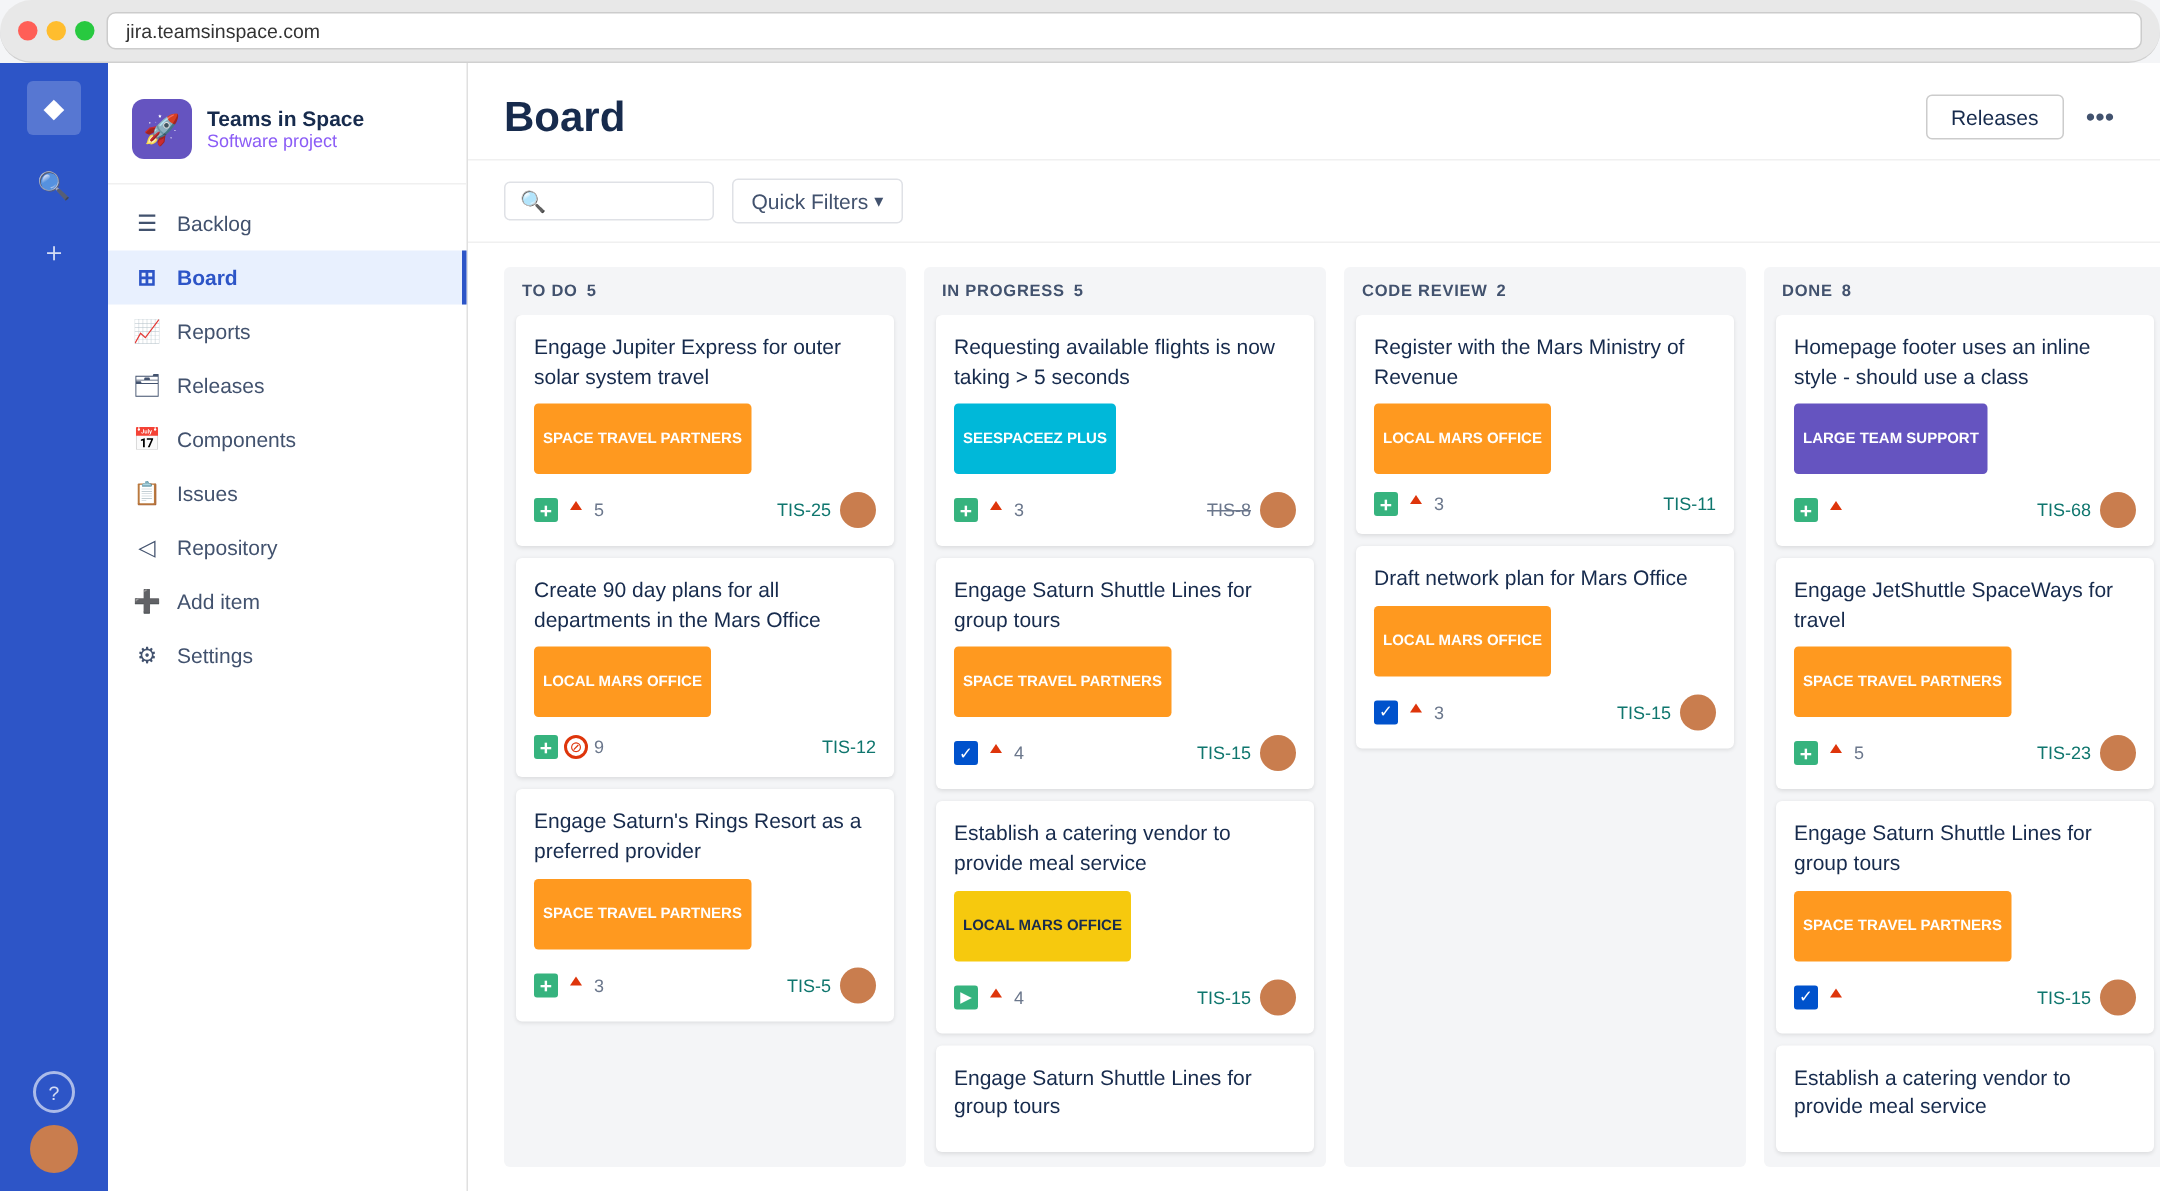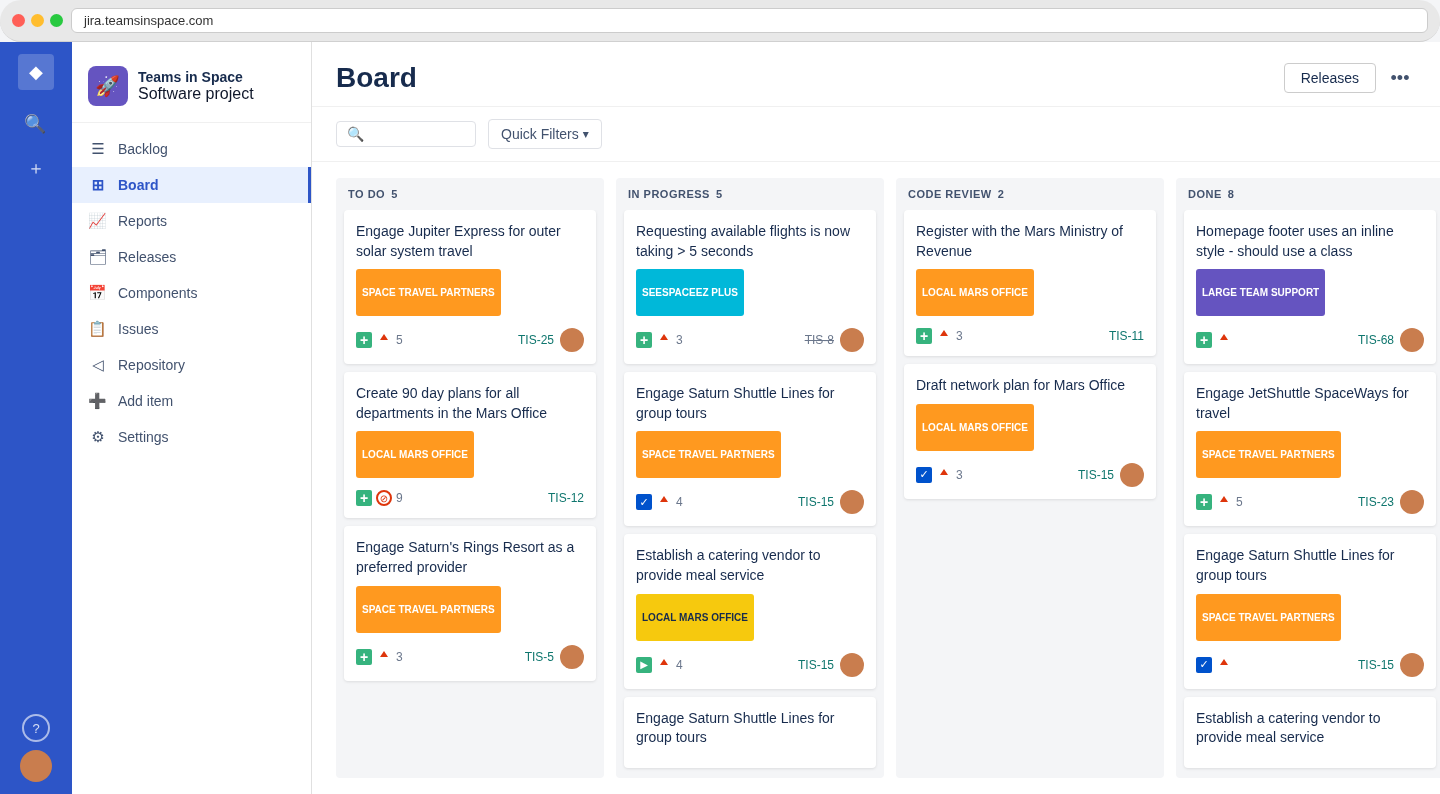--- a/index.html
+++ b/index.html
@@ -22,21 +22,21 @@
     .global-nav-logo { width: 36px; height: 36px; background: rgba(255,255,255,0.2); border-radius: 4px; display: flex; align-items: center; justify-content: center; color: white; font-size: 18px; margin-bottom: 8px; }
     .global-nav-icon { width: 36px; height: 36px; display: flex; align-items: center; justify-content: center; color: rgba(255,255,255,0.8); font-size: 18px; cursor: pointer; border-radius: 4px; }
     .global-nav-bottom { margin-top: auto; display: flex; flex-direction: column; align-items: center; gap: 8px; }
     .avatar-small { width: 32px; height: 32px; border-radius: 50%; background: #c97d4e; display: flex; align-items: center; justify-content: center; overflow: hidden; }
 
     
     .sidebar { width: 240px; background: white; border-right: 1px solid #e0e0e0; display: flex; flex-direction: column; padding: 16px 0; flex-shrink: 0; }
     .sidebar-project { display: flex; align-items: center; gap: 10px; padding: 8px 16px 16px; border-bottom: 1px solid #f0f0f0; margin-bottom: 8px; }
     .project-icon { width: 40px; height: 40px; border-radius: 8px; background: #6554c0; display: flex; align-items: center; justify-content: center; font-size: 20px; flex-shrink: 0; }
     .project-title { font-size: 14px; font-weight: 700; color: #172b4d; }
-    .project-subtitle { font-size: 16px; color: #0f172a; }
+    .project-subtitle { font-size: 12px; color: #8b5cf6; }
     .sidebar-item { display: flex; align-items: center; gap: 10px; padding: 8px 16px; cursor: pointer; color: #42526e; font-size: 14px; }
     .sidebar-item.active { background: #e8f0fe; color: #2d55c7; font-weight: 600; border-right: 3px solid #2d55c7; }
     .sidebar-icon { width: 20px; height: 20px; display: flex; align-items: center; justify-content: center; font-size: 15px; flex-shrink: 0; }
     .sidebar-label { font-size: 14px; }
 
     
     .main { flex: 1; display: flex; flex-direction: column; overflow: hidden; background: white; }
     .main-header { padding: 20px 24px 12px; display: flex; align-items: center; justify-content: space-between; border-bottom: 1px solid #f0f0f0; }
     .page-title { font-size: 28px; font-weight: 700; color: #172b4d; }
     .header-actions { display: flex; align-items: center; gap: 8px; }

